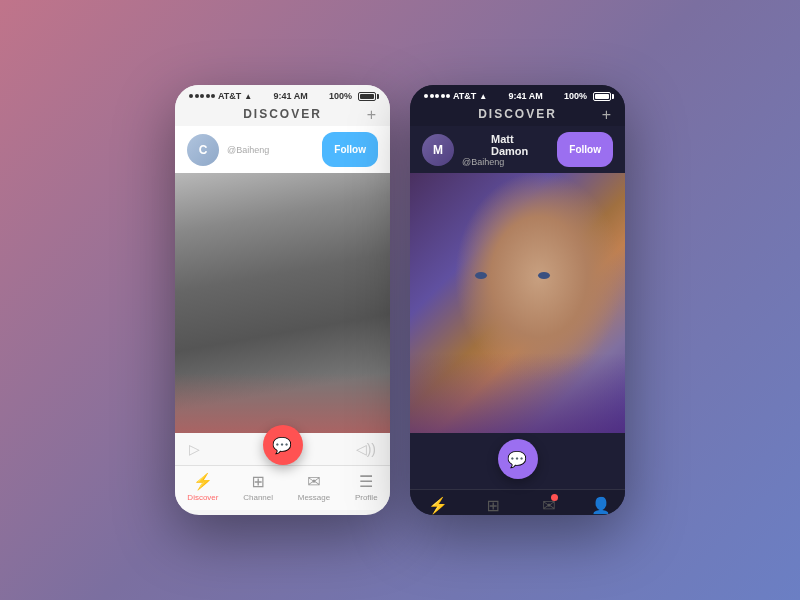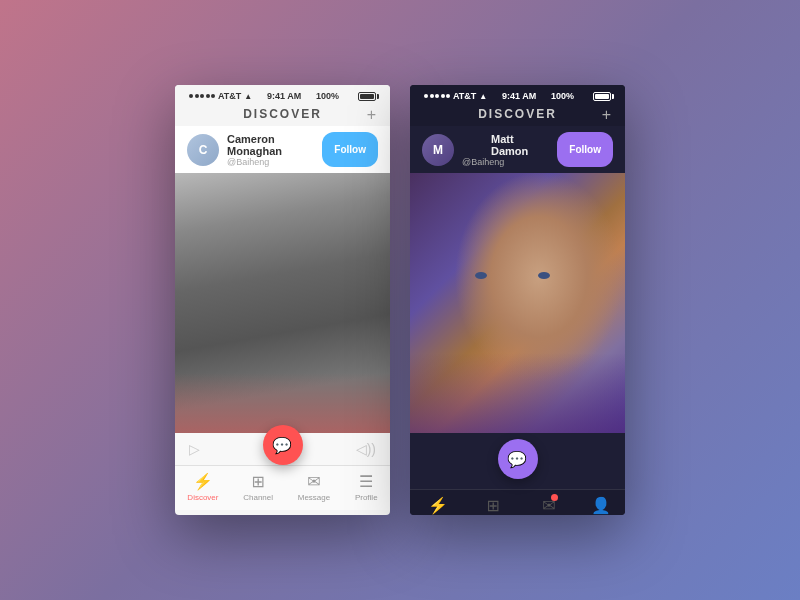--- a/index.html
+++ b/index.html
@@ -12,21 +12,21 @@
       justify-content: center;
       gap: 20px;
       font-family: -apple-system, 'Helvetica Neue', sans-serif;
       overflow: hidden;
     }
 
     
     .phone {
       width: 215px;
       height: 430px;
-      border-radius: 4px;
+      border-radius: 24px;
       overflow: hidden;
       position: relative;
       box-shadow: 0 20px 60px rgba(0,0,0,0.4);
     }
 
     .phone-light {
       background: #f5f5f5;
     }
 
     .phone-dark {
@@ -50,21 +50,21 @@
 
     .status-bar-dark {
       background: #1a1a2e;
       color: #fff;
     }
 
     .status-left { display: flex; align-items: center; gap: 3px; }
     .status-dots { display: flex; gap: 1.5px; }
     .status-dot { width: 4px; height: 4px; border-radius: 50%; background: currentColor; }
     .wifi-icon { font-size: 8px; }
-    .status-right { display: flex; align-items: center; gap: 19px; }
+    .status-right { display: flex; align-items: center; gap: 6px; }
     .battery {
       width: 18px; height: 9px;
       border: 1.5px solid currentColor;
       border-radius: 2px;
       position: relative;
       display: flex;
       align-items: center;
       padding: 1px;
     }
     .battery::after {
@@ -350,21 +350,20 @@
   <div class="nav-bar nav-bar-light">
     <span class="nav-title nav-title-light">DISCOVER</span>
     <span class="nav-plus">+</span>
   </div>
 
   <div class="profile-row profile-row-light">
     <div class="avatar">
       <div class="avatar-circle">C</div>
     </div>
     <div class="profile-info">
-      <div class="profile-name">Cameron Monaghan</div>
       <div class="profile-handle">@Baiheng</div>
     </div>
     <button class="follow-btn follow-btn-blue">Follow</button>
   </div>
 
   <div class="image-area">
     <div class="image-placeholder-light">
       <div class="person-figure">
         <div class="silhouette-overlay"></div>
       </div>

